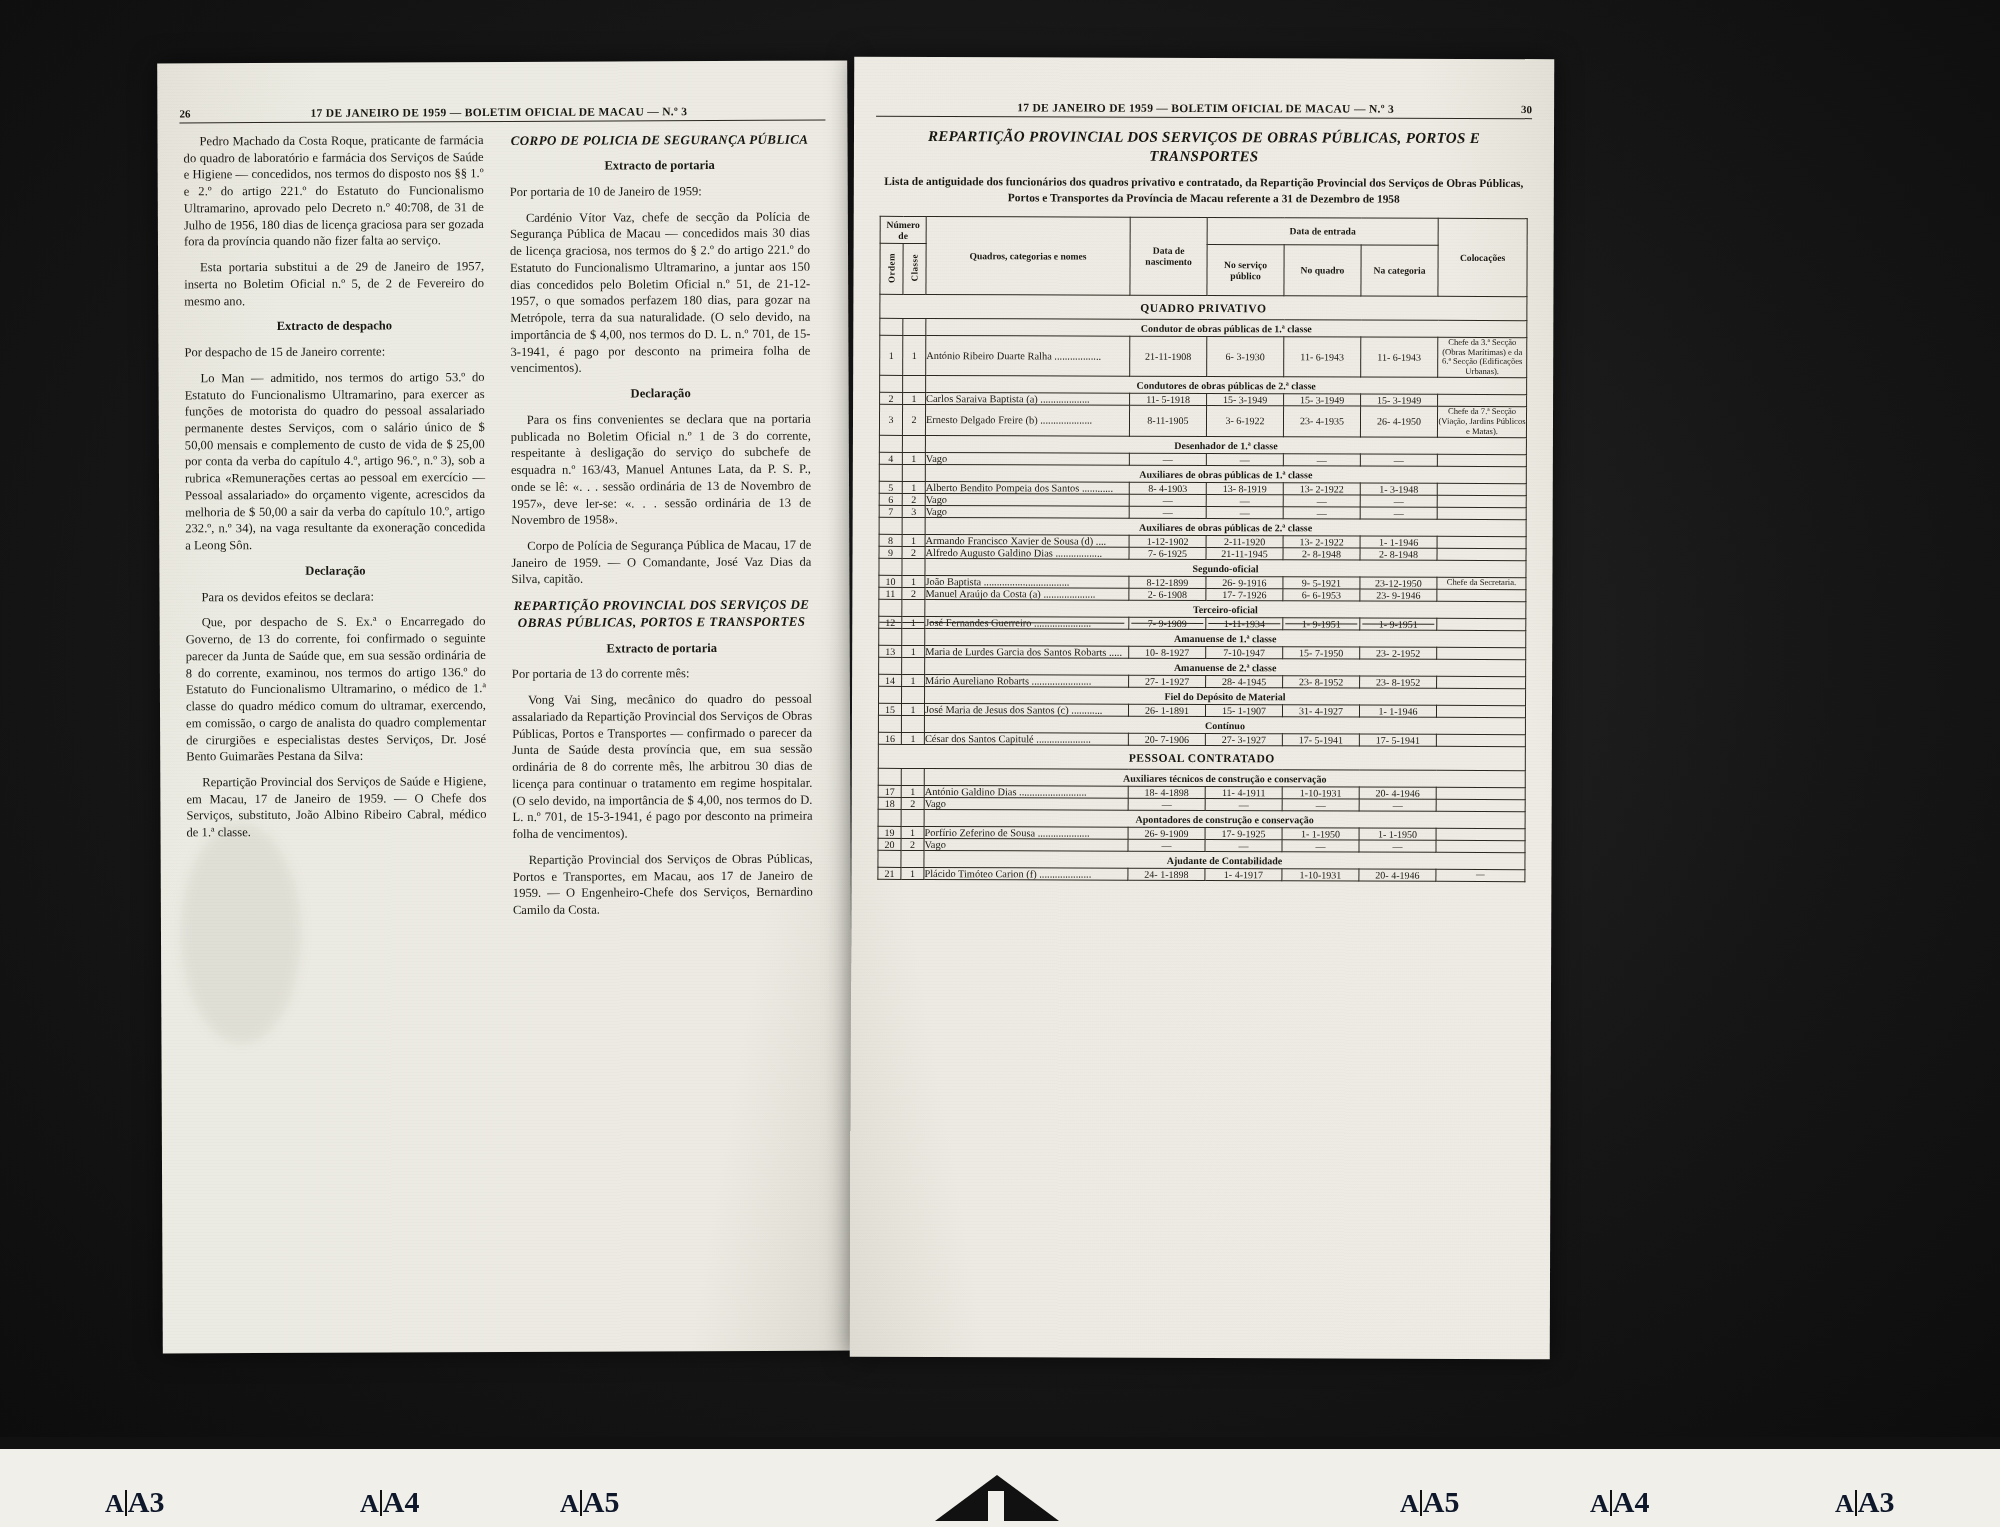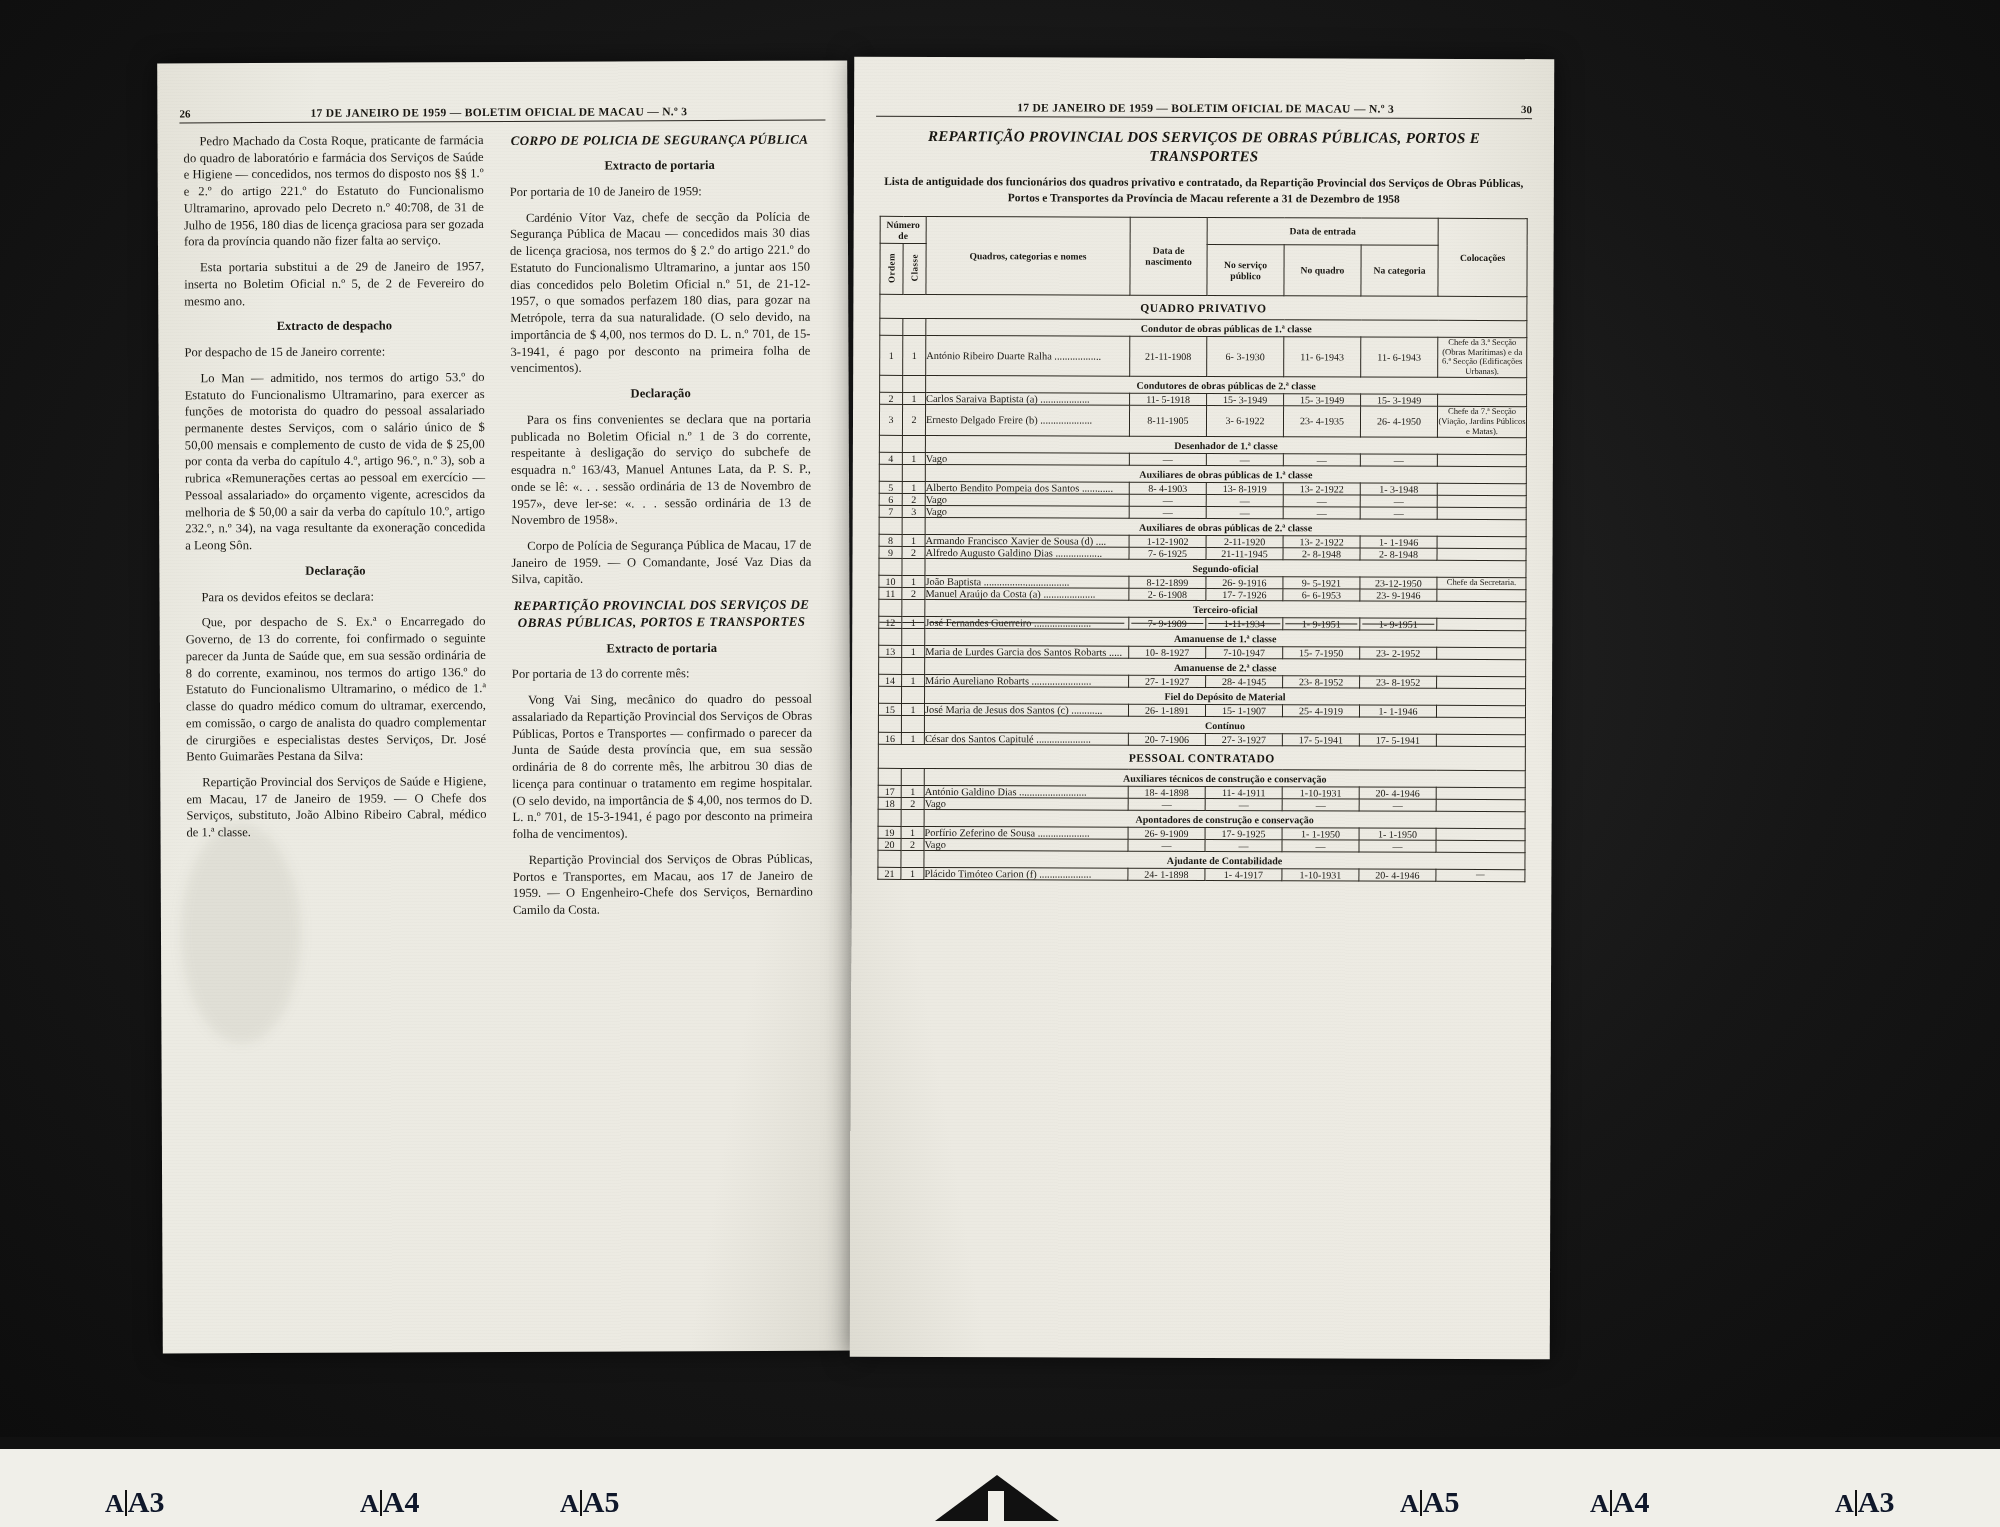--- a/index.html
+++ b/index.html
@@ -332,21 +332,21 @@
               <td></td>
               <td></td>
               <td colspan="6">Fiel do Depósito de Material</td>
             </tr>
             <tr>
               <td class="num">15</td>
               <td class="cls">1</td>
               <td class="nm">José Maria de Jesus dos Santos (c) ............</td>
               <td class="dt">26- 1-1891</td>
               <td class="dt">15- 1-1907</td>
-              <td class="dt">25- 4-1919</td>
+              <td class="dt">31- 4-1927</td>
               <td class="dt">1- 1-1946</td>
               <td class="col-o"></td>
             </tr>
             <tr class="sec">
               <td></td>
               <td></td>
               <td colspan="6">Contínuo</td>
             </tr>
             <tr>
               <td class="num">16</td>

